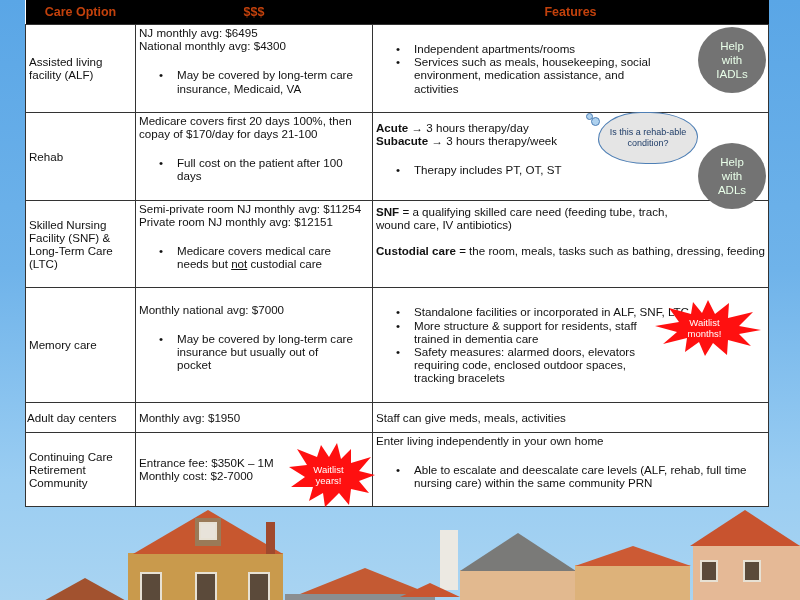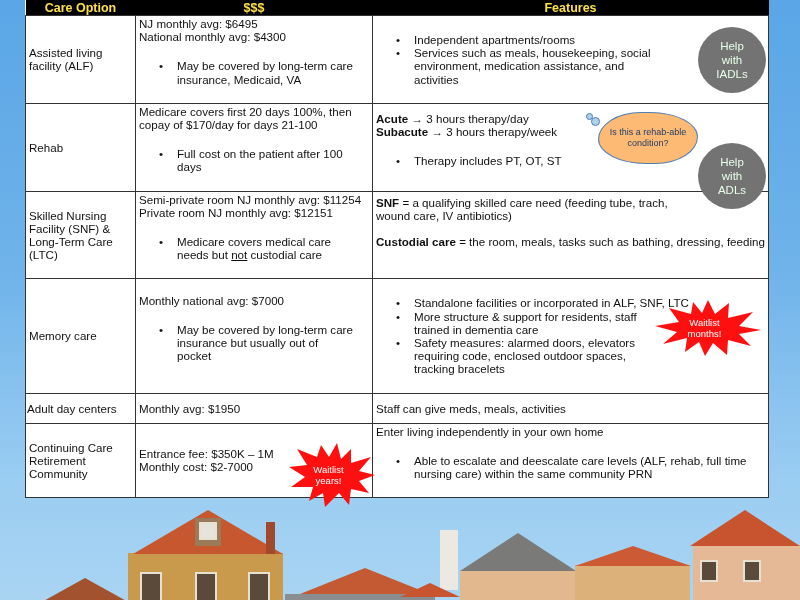--- a/index.html
+++ b/index.html
@@ -14,39 +14,39 @@
   .wall { position: absolute; }
   .win { position: absolute; background: #5b4a3a; border: 2px solid #e7e1d4; }
   .chim { position: absolute; }
 
   table.care {
     position: absolute; left: 25px; top: 0; width: 743px;
     border-collapse: collapse; background: #fff; table-layout: fixed;
     font-size: 11.6px; line-height: 13.2px; color: #111;
   }
   table.care th {
-    background: #000; color: #fde047; font-weight: bold; font-size: 12.5px;
-    height: 15px; padding: 0; line-height: 14px; text-align: center;
+    background: #000; color: #c2410c; font-weight: bold; font-size: 12.5px;
+    height: 24px; padding: 0; line-height: 14px; text-align: center;
   }
   table.care td { border: 1.5px solid #333; padding: 1px 3px; vertical-align: middle; }
   table.care td.opt { text-align: left; }
   ul { margin: 16px; padding: 0 0 0 22px; list-style: none; }
   ul li { position: relative; }
   ul li::before { content: "•"; position: absolute; left: -18px; }
   b { font-weight: bold; }
   u { text-decoration: underline; }
 
   .badge {
     position: absolute; border-radius: 50%; background: #737373; color: #e9ffe9;
     font-size: 11.5px; line-height: 14px; text-align: center; display: flex;
     align-items: center; justify-content: center;
   }
   .cloud {
     position: absolute; left: 598px; top: 112px; width: 98px; height: 50px;
-    background: #fdba74; border: 1.2px solid #4e7fb5; border-radius: 45% 50% 45% 50% / 55% 50% 55% 50%;
+    background: #e5e5e5; border: 1.2px solid #4e7fb5; border-radius: 45% 50% 45% 50% / 55% 50% 55% 50%;
     color: #1f3d68; font-size: 9px; line-height: 11px; text-align: center;
     display: flex; align-items: center; justify-content: center;
   }
   .puff { position: absolute; border-radius: 50%; background: #aed1ee; border: 1px solid #4e7fb5; }
   .star { position: absolute; }
   .star span {
     position: absolute; left: 0; right: 7px; color: #fff; font-size: 9.5px; line-height: 11px; text-align: center;
   }
 </style>
 </head>

